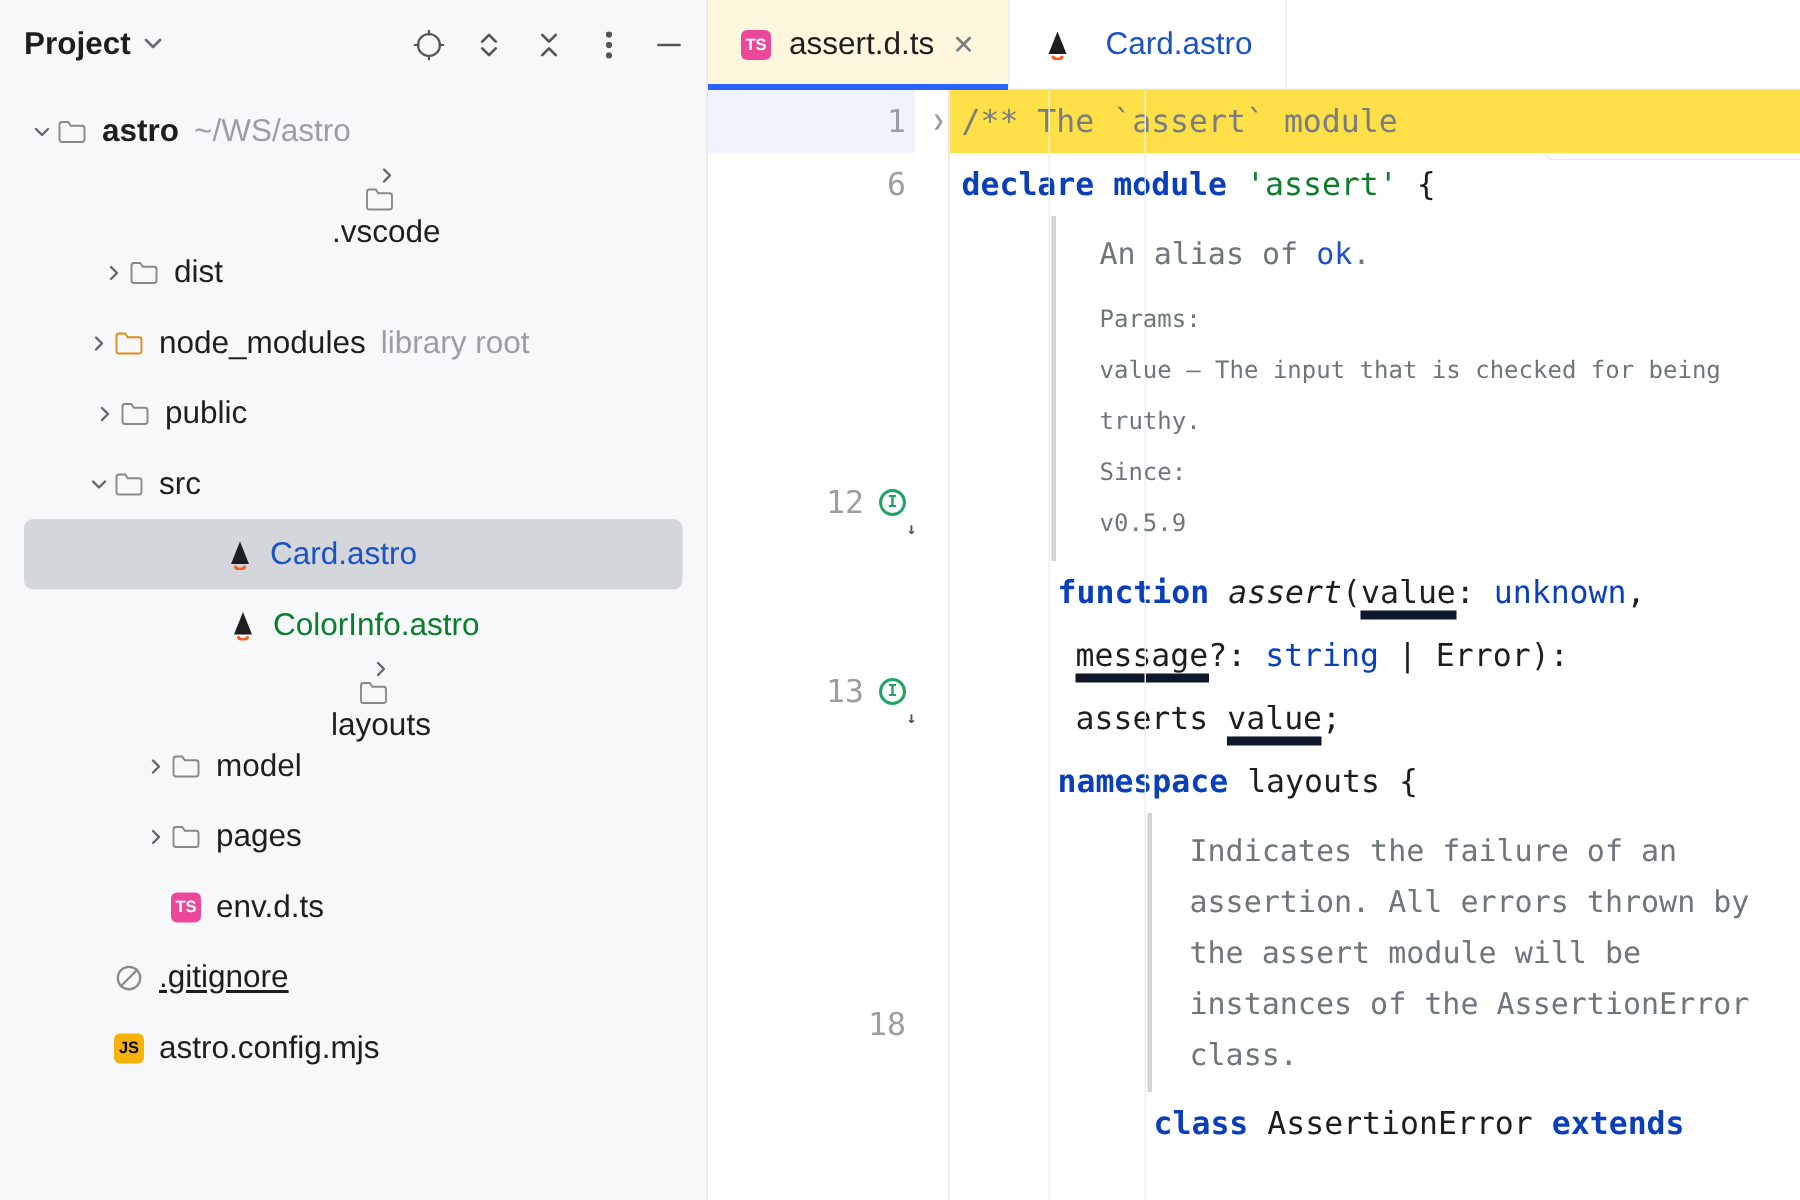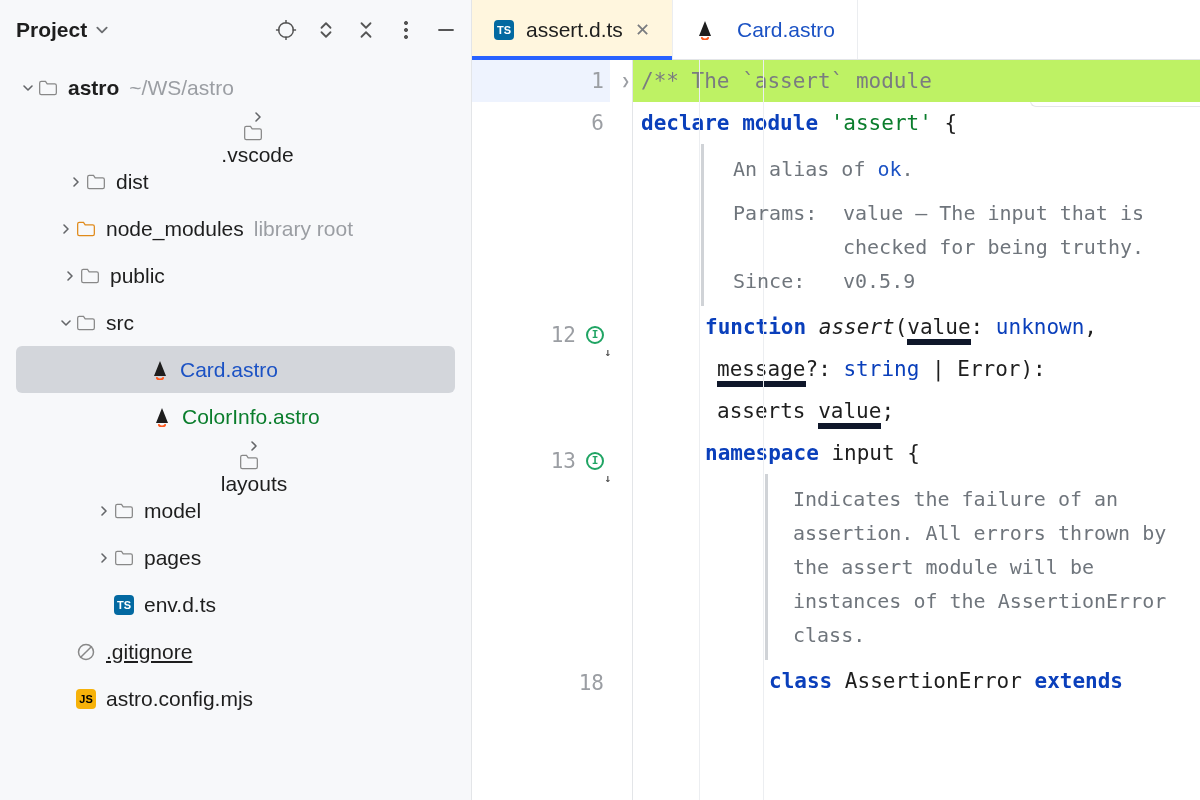--- a/index.html
+++ b/index.html
@@ -21,21 +21,21 @@
 .arrow.empty { visibility: hidden; }
 .ficon { width: 20px; height: 20px; margin-right: 10px; display: flex; align-items: center; justify-content: center; }
 .label { font-size: 21px; color: #1e1e1e; }
 .label.bold { font-weight: 700; }
 .label.blue { color: #1b52c4; }
 .label.green { color: #0a7d2c; }
 .hint { color: #9b9ea3; margin-left: 10px; font-size: 21px; }
 
 .folder-svg { stroke: #888; fill: none; stroke-width: 1.5; }
 .folder-svg.orange { stroke: #e08a1a; }
-.ts-ico { width: 20px; height: 20px; background: #0369a1; color: #fff; font-size: 11px; font-weight: 700; display: flex; align-items: center; justify-content: center; border-radius: 4px; font-family: sans-serif; }
+.ts-ico { width: 20px; height: 20px; background: #ec4899; color: #fff; font-size: 11px; font-weight: 700; display: flex; align-items: center; justify-content: center; border-radius: 4px; font-family: sans-serif; }
 .js-ico { width: 20px; height: 20px; background: #f6b20a; color: #000; font-size: 11px; font-weight: 700; display: flex; align-items: center; justify-content: center; border-radius: 4px; font-family: sans-serif; }
 .ban-ico svg { stroke: #888; }
 
 
 .editor { flex: 1; display: flex; flex-direction: column; min-width: 0; overflow: hidden; }
 .tabbar { display: flex; height: 60px; border-bottom: 1px solid #e3e5e8; }
 .tab { display: flex; align-items: center; gap: 12px; padding: 0 22px; font-size: 21px; border-right: 1px solid #ebedf0; position: relative; }
 .tab.active { background: #fff6de; }
 .tab.active::after { content: ""; position: absolute; bottom: -1px; left: 0; right: 0; height: 4px; background: #2962ff; }
 .tab .close { color: #7a7c80; font-size: 18px; }
@@ -44,32 +44,32 @@
 .code-area { flex: 1; display: flex; position: relative; font-family: ui-monospace, Menlo, Consolas, monospace; font-size: 21px; line-height: 42px; }
 .gutter { width: 160px; text-align: right; color: #9b9ea3; padding-right: 22px; position: relative; user-select: none; }
 .gutter .gline { height: 42px; display: flex; align-items: center; justify-content: flex-end; gap: 10px; padding-right: 6px; }
 .gutter .gline.active { background: #eef3fe; }
 .fold-caret { color: #9b9ea3; font-size: 14px; position: absolute; right: 2px; }
 .interface-ico { width: 18px; height: 18px; border: 2px solid #1fa463; border-radius: 50%; display: inline-flex; align-items: center; justify-content: center; color: #1fa463; font-size: 11px; font-weight: 700; position: relative; }
 .interface-ico::after { content: "↓"; position: absolute; right: -9px; top: 4px; font-size: 11px; color: #555; }
 
 .code { flex: 1; position: relative; border-left: 1px solid #e3e5e8; overflow: hidden; }
 .cline { height: 42px; padding-left: 8px; white-space: pre; }
-.cline.hl { background: #bef264; }
+.cline.hl { background: #fde047; }
 .kw { color: #0a3fbb; font-weight: 600; }
 .str { color: #0a7d2c; }
 .type { color: #0a3fbb; }
 .fn-name { font-style: italic; }
 .und { border-bottom: 6px solid #0f172a; }
 .com { color: #7a7c80; }
 .doc-block { padding: 8px 0 8px 100px; position: relative; }
 .doc-block::before { content: ""; position: absolute; left: 68px; top: 0; bottom: 0; width: 3px; background: #d0d3d7; }
 .doc-hdr { color: #6f757c; font-size: 20px; line-height: 34px; }
 .doc-hdr .link { color: #1b52c4; }
-.doc-row { display: flex; color: #6f757c; font-size: 20px; line-height: 34px; }
+.doc-row { display: flex; color: #6f757c; font-size: 16px; line-height: 34px; flex-direction: column; }
 .doc-row .k { width: 110px; }
 .doc-row .v { flex: 1; }
 
 .doc-block2 { padding: 8px 0 8px 160px; position: relative; color: #6f757c; font-size: 20px; line-height: 34px; }
 .doc-block2::before { content: ""; position: absolute; left: 132px; top: 0; bottom: 0; width: 3px; background: #d0d3d7; }
 .mono-doc { font-family: ui-monospace, Menlo, Consolas, monospace; }
 
 .reader-badge { position: absolute; top: 62px; right: 0; background: #fff; border: 1px solid #e3e5e8; border-right: none; padding: 10px 20px 10px 28px; font-size: 20px; color: #333; border-radius: 0 0 0 6px; }
 
 .guide { position: absolute; top: 0; bottom: 0; width: 1px; background: #eceef1; }
@@ -376,21 +376,21 @@
             </div>
           <div class="doc-row">
               <span class="k">Since:</span>
               <span class="v">v0.5.9</span>
             </div>
         </div>
 
         <div class="cline" style="padding-left:72px"><span class="kw">function</span> <span class="fn-name">assert</span><span>(</span><span class="und">value</span><span>: </span><span class="type">unknown</span><span>,</span></div>
         <div class="cline" style="padding-left:84px"><span class="und">message</span><span>?: </span><span class="type">string</span><span> | Error):</span></div>
         <div class="cline" style="padding-left:84px"><span>asserts </span><span class="und">value</span><span>;</span></div>
-        <div class="cline" style="padding-left:72px"><span class="kw">namespace</span><span> input {</span></div>
+        <div class="cline" style="padding-left:72px"><span class="kw">namespace</span><span> layouts {</span></div>
 
         <div class="doc-block2">
           <span>Indicates the failure of an assertion. All errors thrown by the </span><span class="mono-doc">assert</span><span> module will be instances of the </span><span class="mono-doc">AssertionError</span><span> class.</span>
         </div>
 
         <div class="cline" style="padding-left:136px"><span class="kw">class</span><span> AssertionError </span><span class="kw">extends</span></div>
       </div>
     </div>
   </main>
 </div>

